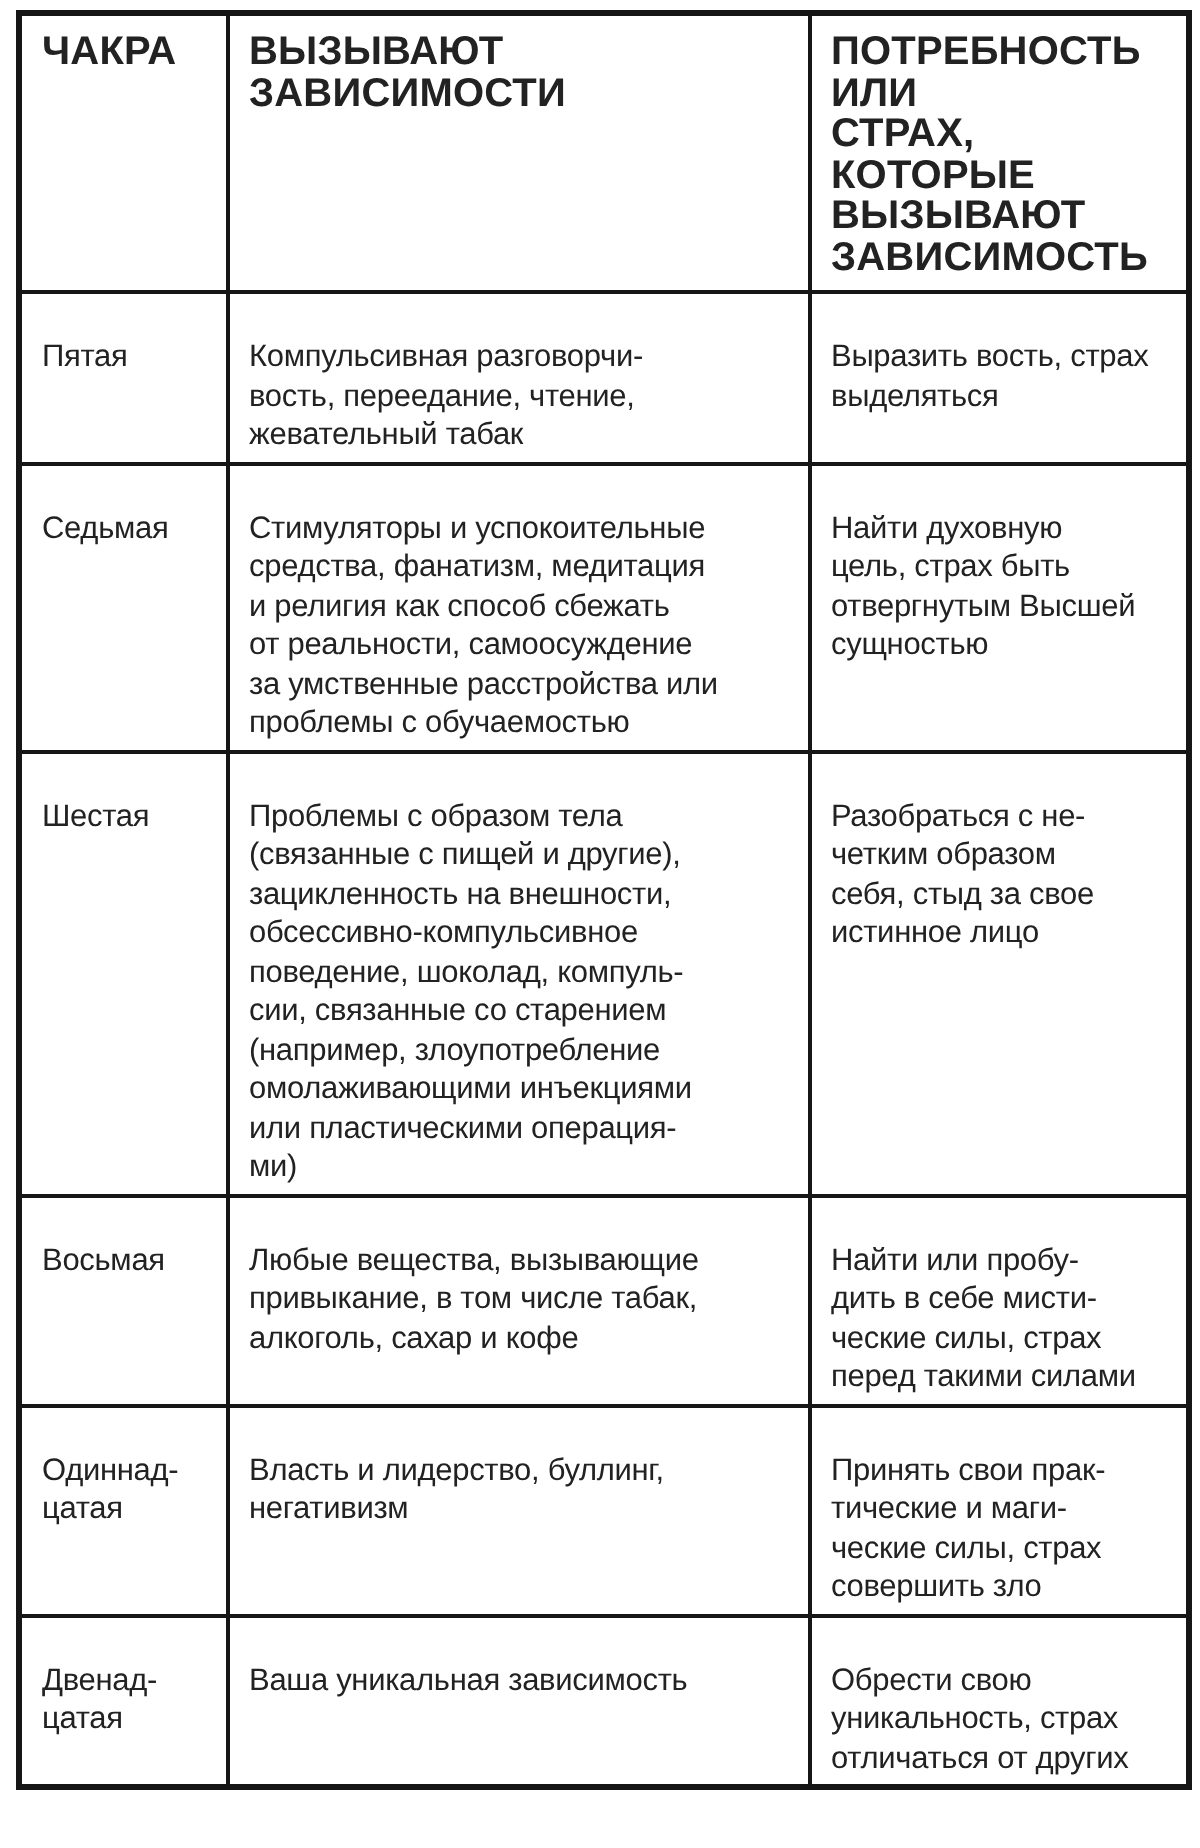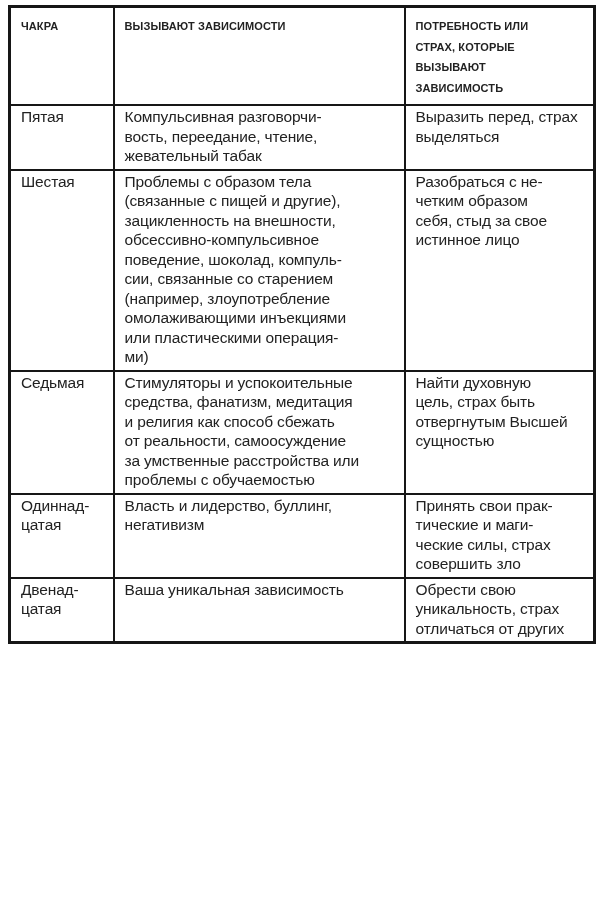--- a/index.html
+++ b/index.html
@@ -27,34 +27,34 @@
   .chakra-table th,
   .chakra-table td {
     border: 2px solid #161616;
     vertical-align: top;
     text-align: left;
     white-space: pre-line;
     box-sizing: border-box;
     overflow: hidden;
   }
   .chakra-table th {
-    font-size: 11px;
+    font-size: 20px;
     line-height: 20.5px;
     font-weight: bold;
     padding: 8px 2px 6px 10px;
     letter-spacing: 0.1px;
   }
   .chakra-table thead tr {
     height: 92px;
   }
   .chakra-table td {
     font-size: 15.5px;
     line-height: 19.5px;
     font-weight: normal;
-    padding: 1px 6px 3px 10px;
+    padding: 22px 6px 3px 10px;
     letter-spacing: -0.15px;
   }
   col.c-chakra   { width: 104px; }
   col.c-addict   { width: 291px; }
   col.c-need     { width: 190px; }
 </style>
 </head>
 <body>
 
 <div class="page">
@@ -73,52 +73,62 @@
 ВЫЗЫВАЮТ
 ЗАВИСИМОСТЬ</th>
       </tr>
     </thead>
     <tbody>
       <tr>
         <td>Пятая</td>
         <td>Компульсивная разговорчи-
 вость, переедание, чтение,
 жевательный табак</td>
-        <td>Выразить перед, страх
+        <td>Выразить вость, страх
 выделяться</td>
+      </tr>
+      <tr>
+        <td>Седьмая</td>
+        <td>Стимуляторы и успокоительные
+средства, фанатизм, медитация
+и религия как способ сбежать
+от реальности, самоосуждение
+за умственные расстройства или
+проблемы с обучаемостью</td>
+        <td>Найти духовную
+цель, страх быть
+отвергнутым Высшей
+сущностью</td>
       </tr>
       <tr>
         <td>Шестая</td>
         <td>Проблемы с образом тела
 (связанные с пищей и другие),
 зацикленность на внешности,
 обсессивно-компульсивное
 поведение, шоколад, компуль-
 сии, связанные со старением
 (например, злоупотребление
 омолаживающими инъекциями
 или пластическими операция-
 ми)</td>
         <td>Разобраться с не-
 четким образом
 себя, стыд за свое
 истинное лицо</td>
       </tr>
       <tr>
-        <td>Седьмая</td>
-        <td>Стимуляторы и успокоительные
-средства, фанатизм, медитация
-и религия как способ сбежать
-от реальности, самоосуждение
-за умственные расстройства или
-проблемы с обучаемостью</td>
-        <td>Найти духовную
-цель, страх быть
-отвергнутым Высшей
-сущностью</td>
+        <td>Восьмая</td>
+        <td>Любые вещества, вызывающие
+привыкание, в том числе табак,
+алкоголь, сахар и кофе</td>
+        <td>Найти или пробу-
+дить в себе мисти-
+ческие силы, страх
+перед такими силами</td>
       </tr>
       <tr>
         <td>Одиннад-
 цатая</td>
         <td>Власть и лидерство, буллинг,
 негативизм</td>
         <td>Принять свои прак-
 тические и маги-
 ческие силы, страх
 совершить зло</td>

